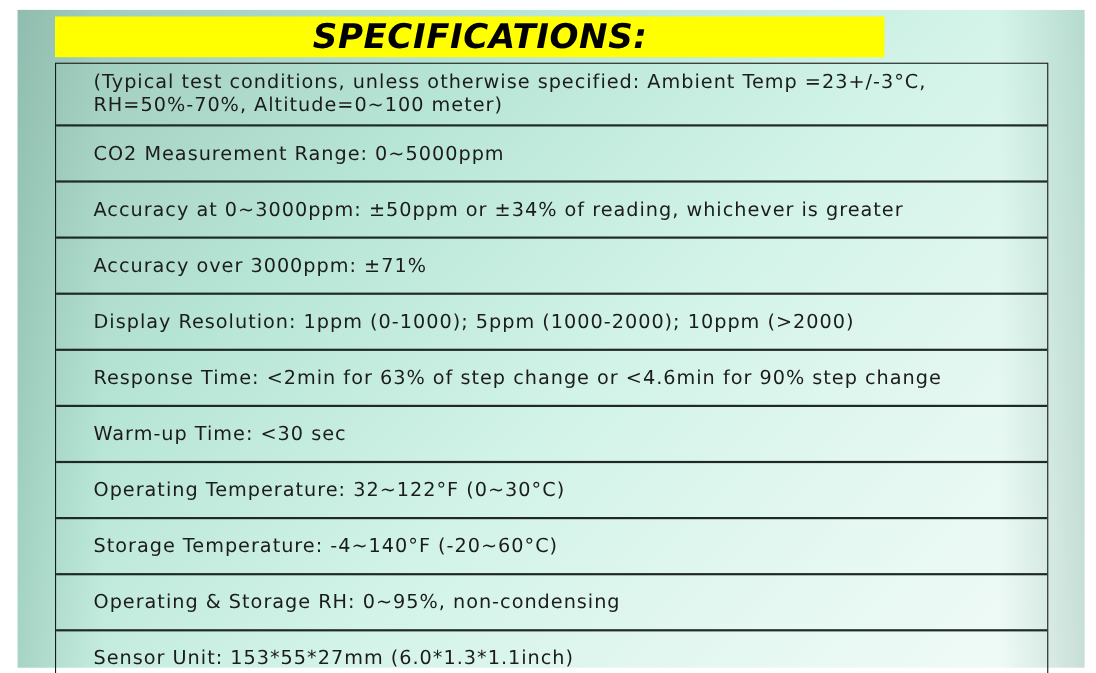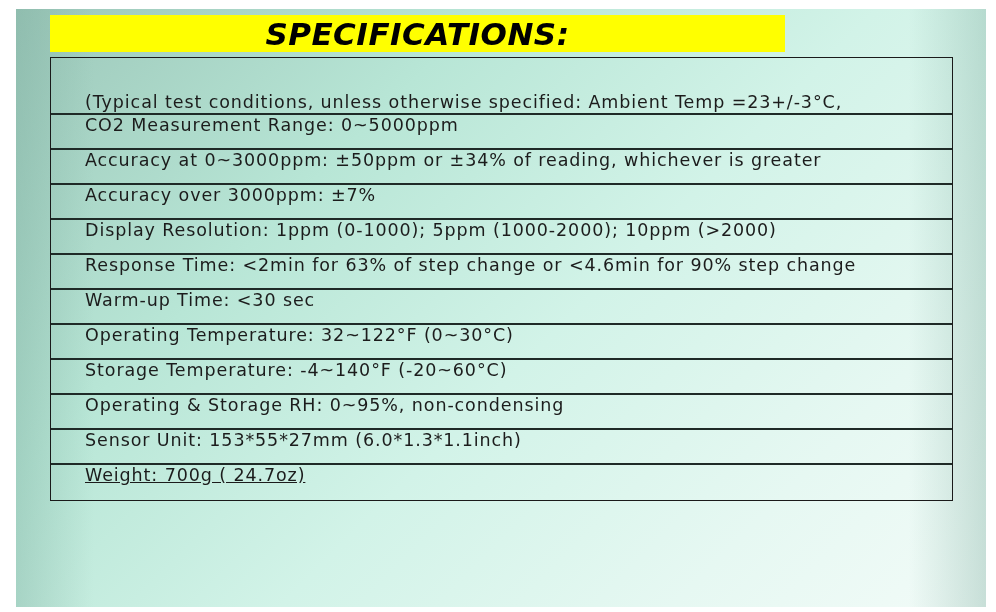--- a/index.html
+++ b/index.html
@@ -11,63 +11,64 @@
     position: absolute; left: 16px; top: 9px; width: 970px; height: 598px;
     background: linear-gradient(135deg, #9cc7b9 0%, #b8e6d6 30%, #d2f3e8 55%, #e6f8f2 80%, #f2fbf8 100%);
   }
   .panel::after {
     content: ""; position: absolute; inset: 0;
     background: linear-gradient(90deg, rgba(120,170,155,0.35) 0%, rgba(255,255,255,0) 8%, rgba(255,255,255,0) 92%, rgba(120,170,155,0.35) 100%);
     pointer-events: none;
   }
   .title-bar {
     position: absolute; left: 50px; top: 15px; width: 735px; height: 37px;
-    background: #ffff00; display: flex; align-items: center; justify-content: center; z-index: 2;
+    background: #ffff00; display: flex; align-items: center; justify-content: center; z-index: 2; padding-left: 19px;
   }
   .title-text {
     font-family: "DejaVu Sans", sans-serif; font-weight: bold; font-style: italic;
     font-size: 31px; color: #000000; letter-spacing: 0.5px;
   }
   .spec-table {
     position: absolute; left: 50px; top: 57px; width: 901px; z-index: 2;
     border: 1.5px solid #1a1a1a; border-collapse: collapse;
   }
   .spec-row {
-    border-bottom: 2px solid #1f2a27; height: 35px; box-sizing: border-box;
-    display: flex; padding-left: 34px;
+    border-bottom: 2px solid #1f2a27; height: 51px; box-sizing: border-box;
+    display: flex; align-items: center; padding-left: 34px;
     font-family: "DejaVu Sans", sans-serif; font-size: 17.5px; color: #1c1c1c; letter-spacing: 0.9px;
     white-space: nowrap;
   }
   .spec-row:last-child { border-bottom: none; text-decoration: underline; }
-  .spec-row.tall { height: 57px; align-items: flex-end; padding-top: 7px; line-height: 21px; white-space: normal; }
+  .spec-row.tall { height: 57px; align-items: flex-start; padding-top: 7px; line-height: 21px; white-space: normal; }
   .spec-row .txt { display: block; }
 </style>
 </head>
 <body>
 
 <div class="panel"></div>
 
 <div class="title-bar">
   <span class="title-text">SPECIFICATIONS:</span>
 </div>
 
 <div class="spec-table">
   <div class="spec-row tall">
     <div>
       <span class="txt">(Typical test conditions, unless otherwise specified: Ambient Temp =23+/-3°C,</span>
+      <span class="txt">RH=50%-70%, Altitude=0~100 meter)</span>
     </div>
   </div>
   <div class="spec-row">
       <span>CO2 Measurement Range: 0~5000ppm</span>
     </div>
   <div class="spec-row">
       <span>Accuracy at 0~3000ppm: ±50ppm or ±34% of reading, whichever is greater</span>
     </div>
   <div class="spec-row">
-      <span>Accuracy over 3000ppm: ±7%</span>
+      <span>Accuracy over 3000ppm: ±71%</span>
     </div>
   <div class="spec-row">
       <span>Display Resolution: 1ppm (0-1000); 5ppm (1000-2000); 10ppm (&gt;2000)</span>
     </div>
   <div class="spec-row">
       <span>Response Time: &lt;2min for 63% of step change or &lt;4.6min for 90% step change</span>
     </div>
   <div class="spec-row">
       <span>Warm-up Time: &lt;30 sec</span>
     </div>

